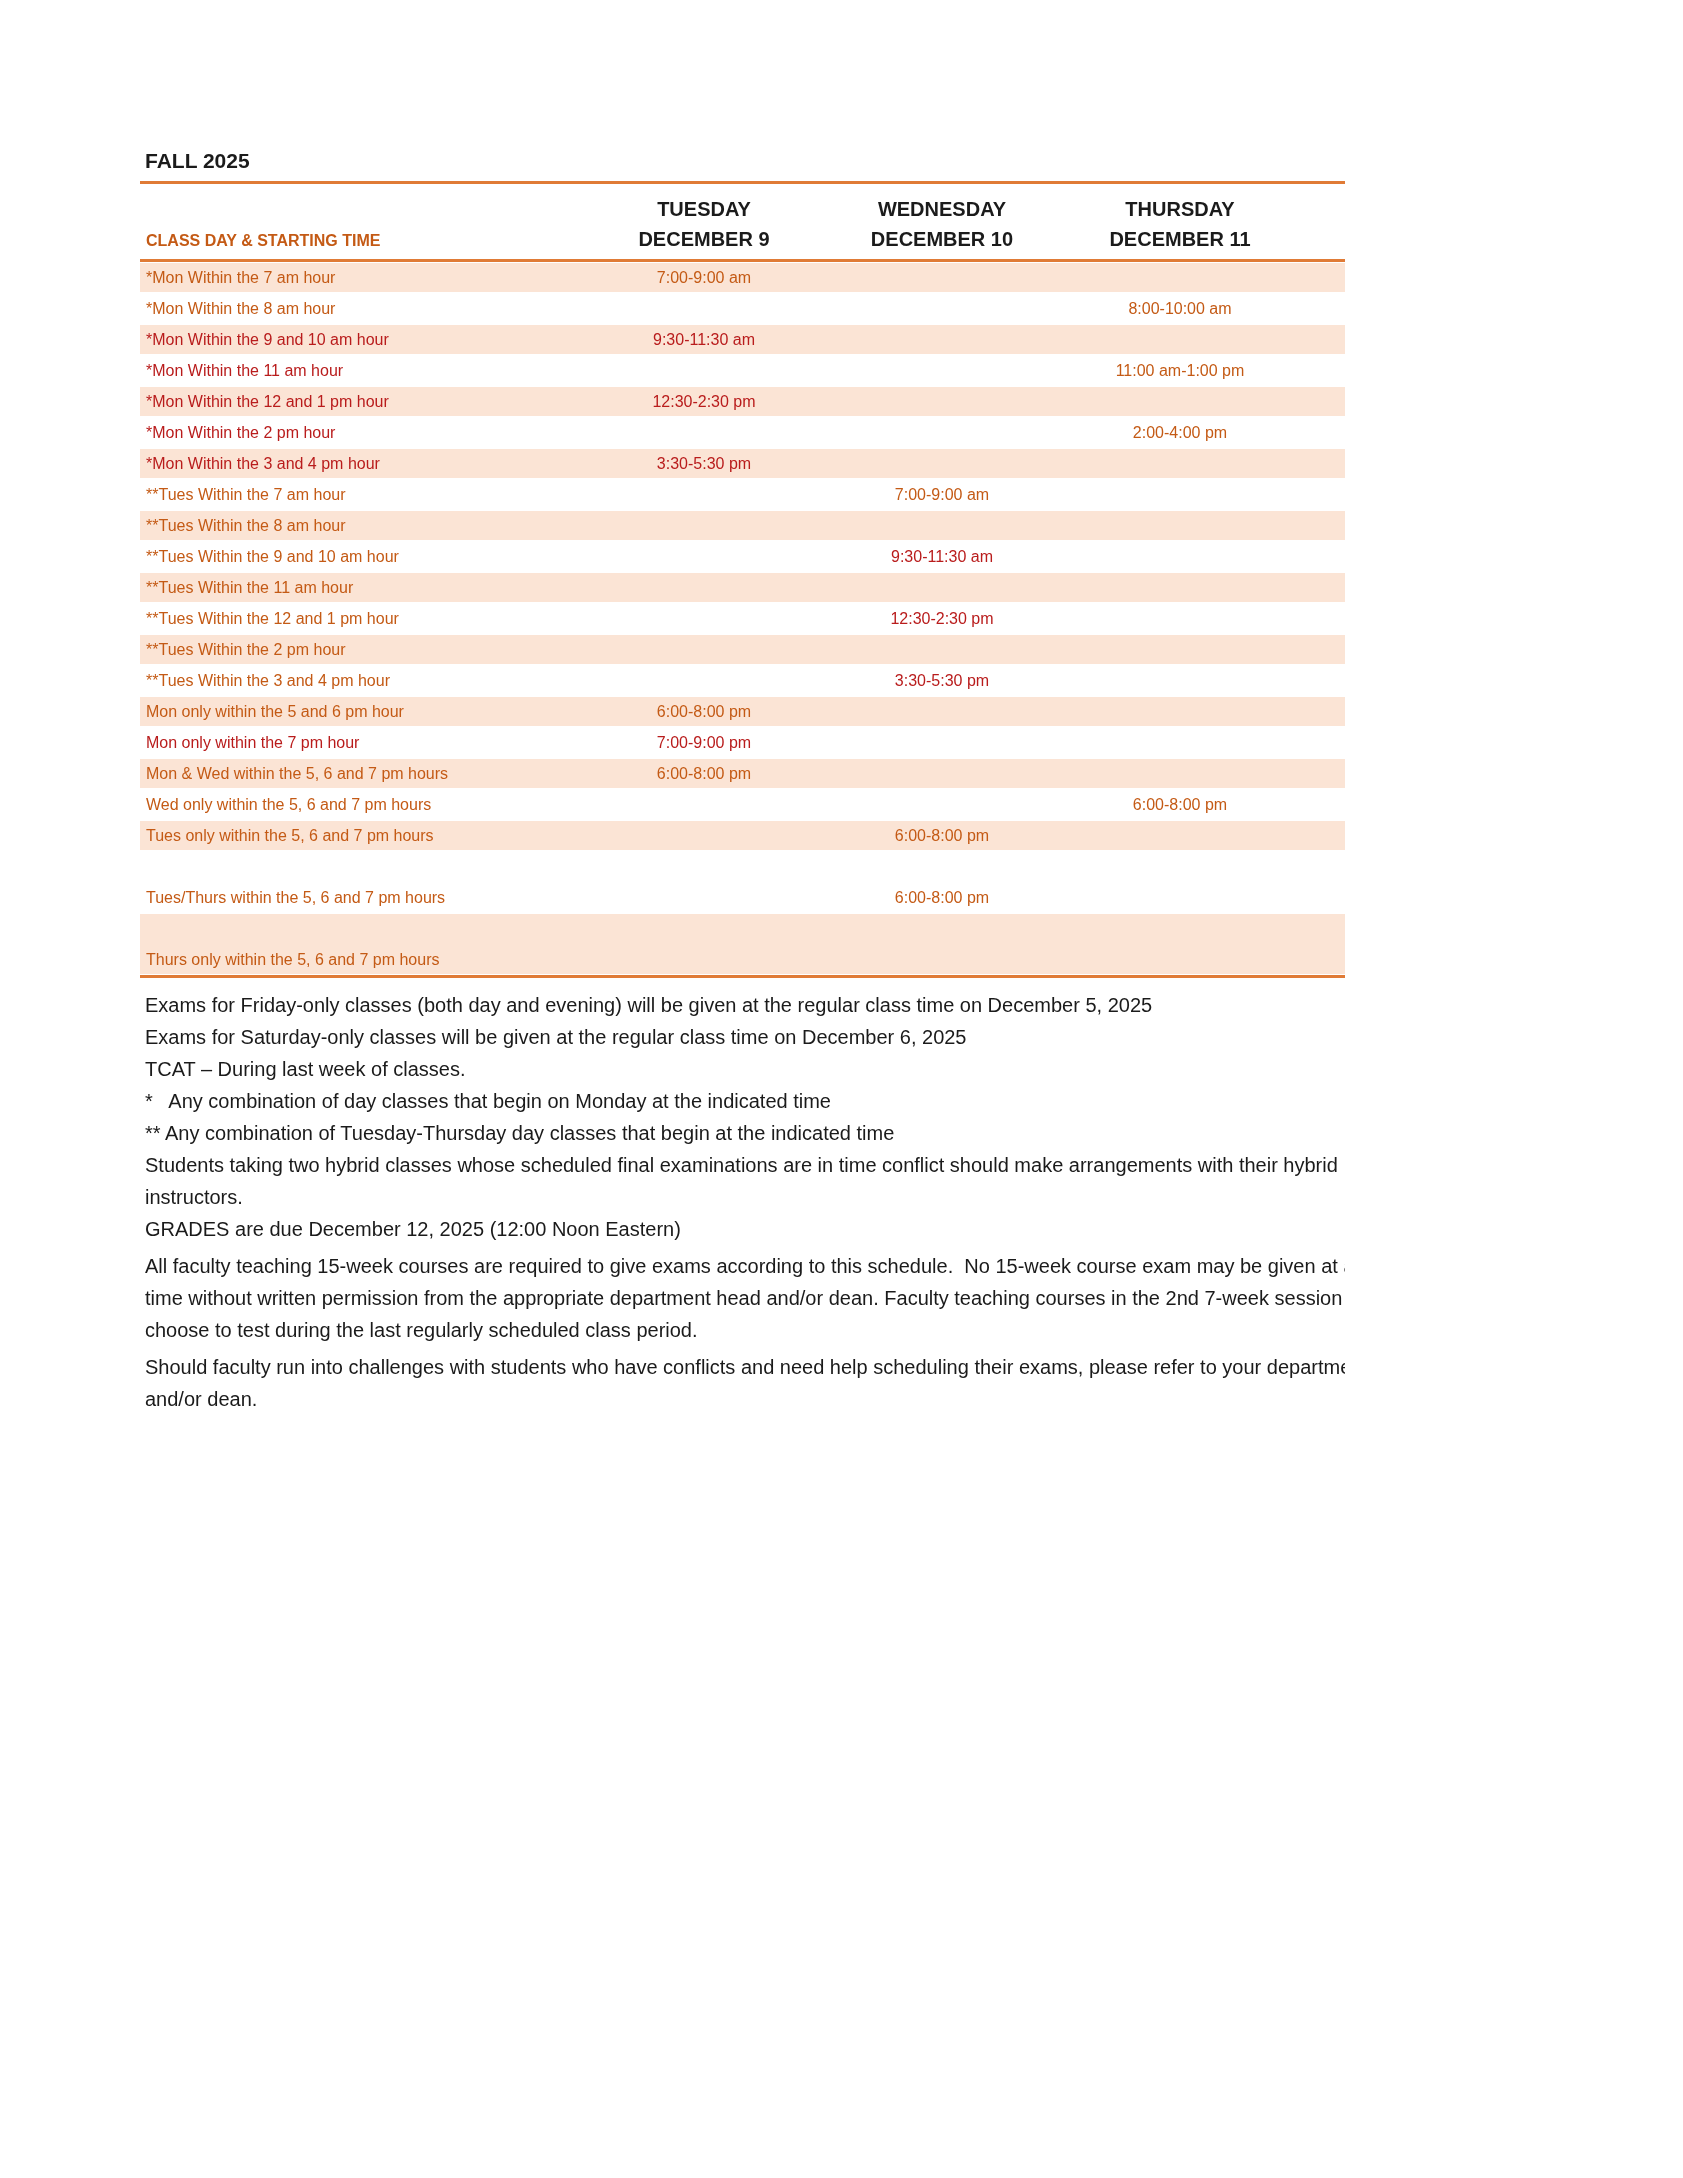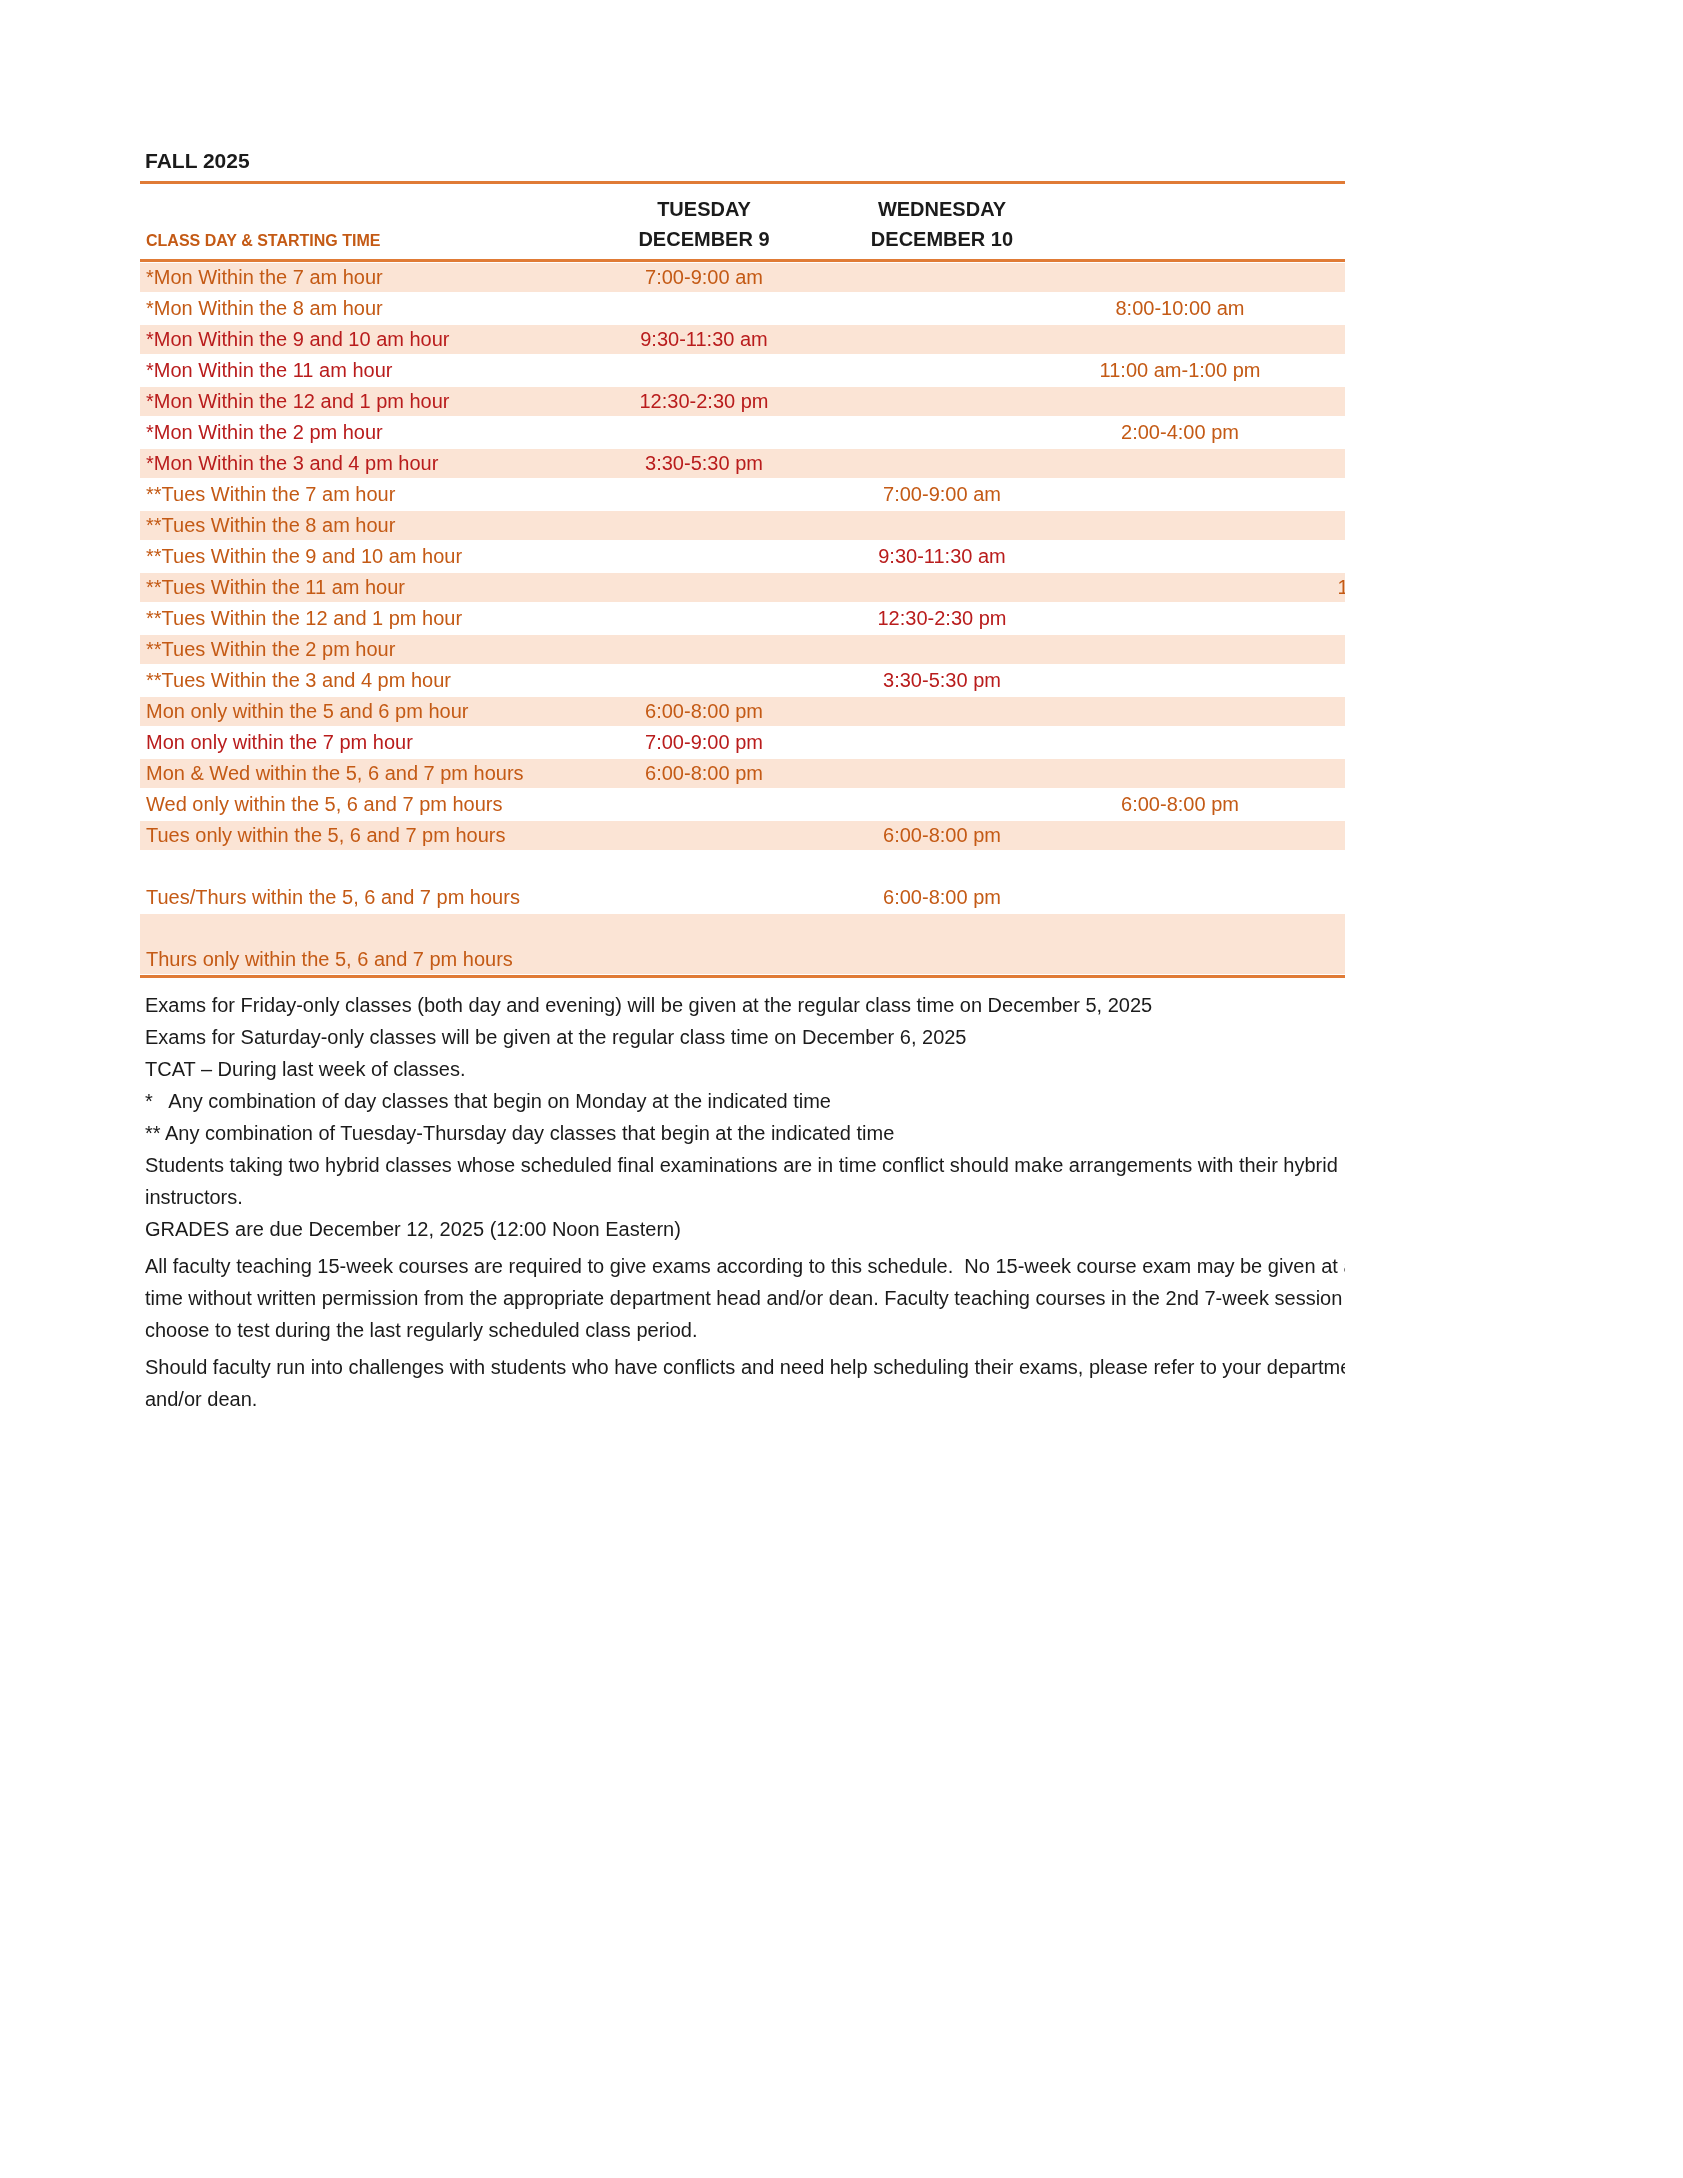--- a/index.html
+++ b/index.html
@@ -7,21 +7,21 @@
   .doc{position:relative;width:1345px;height:2178px;overflow:hidden;background:#ffffff;}
 
   .title{position:absolute;left:145px;top:149px;font-size:21px;font-weight:bold;color:#1b1b1b;}
 
   .table{position:absolute;left:140px;top:181px;width:1397px;}
   .rule{height:3px;background:#E07B36;}
   .thead{display:grid;grid-template-columns:445px 238px 238px 238px 238px;height:75px;align-items:end;background:#ffffff;}
   .label-h{font-weight:bold;color:#C45A15;font-size:16px;padding:0 0 9px 6px;white-space:nowrap;}
   .day-h{text-align:center;font-weight:bold;font-size:20px;line-height:30px;padding-bottom:5px;color:#1b1b1b;}
 
-  .tbody .row{display:grid;grid-template-columns:445px 238px 238px 238px 238px;height:31px;align-items:center;font-size:20px;}
+  .tbody .row{display:grid;grid-template-columns:445px 238px 238px 238px 238px;height:31px;align-items:center;font-size:16px;}
   .row.shaded{background:#FBE4D5;box-shadow:inset 0 1px 0 #ffffff, inset 0 -1px 0 #ffffff;}
   .row.shaded.merge{box-shadow:inset 0 1px 0 #ffffff;}
   .row.shaded.merge-top{box-shadow:inset 0 -1px 0 #ffffff;}
   .lbl{padding-left:6px;white-space:nowrap;}
   .tcell{text-align:center;white-space:nowrap;}
   .t-orange{color:#C45A15;}
   .t-black{color:#b91c1c;}
 
   .notes{position:absolute;left:145px;top:989px;width:1447px;font-size:20px;line-height:32px;white-space:pre-wrap;}
   .note{margin:0;}
@@ -40,20 +40,24 @@
     <div class="thead">
       <div class="label-h">CLASS DAY &amp; STARTING TIME</div>
       <div class="day-h">
         <div>TUESDAY</div>
         <div>DECEMBER 9</div>
       </div>
       <div class="day-h">
         <div>WEDNESDAY</div>
         <div>DECEMBER 10</div>
       </div>
+      <div class="day-h">
+        <div>THURSDAY</div>
+        <div>DECEMBER 11</div>
+      </div>
     </div>
 
     <div class="rule"></div>
     <div class="tbody">
         <div class="row shaded">
           <div class="lbl t-orange">*Mon Within the 7 am hour</div>
           <div class="tcell t-orange">7:00-9:00 am</div>
           <div class="tcell t-orange"></div>
           <div class="tcell t-orange"></div>
           <div class="tcell t-orange"></div>

